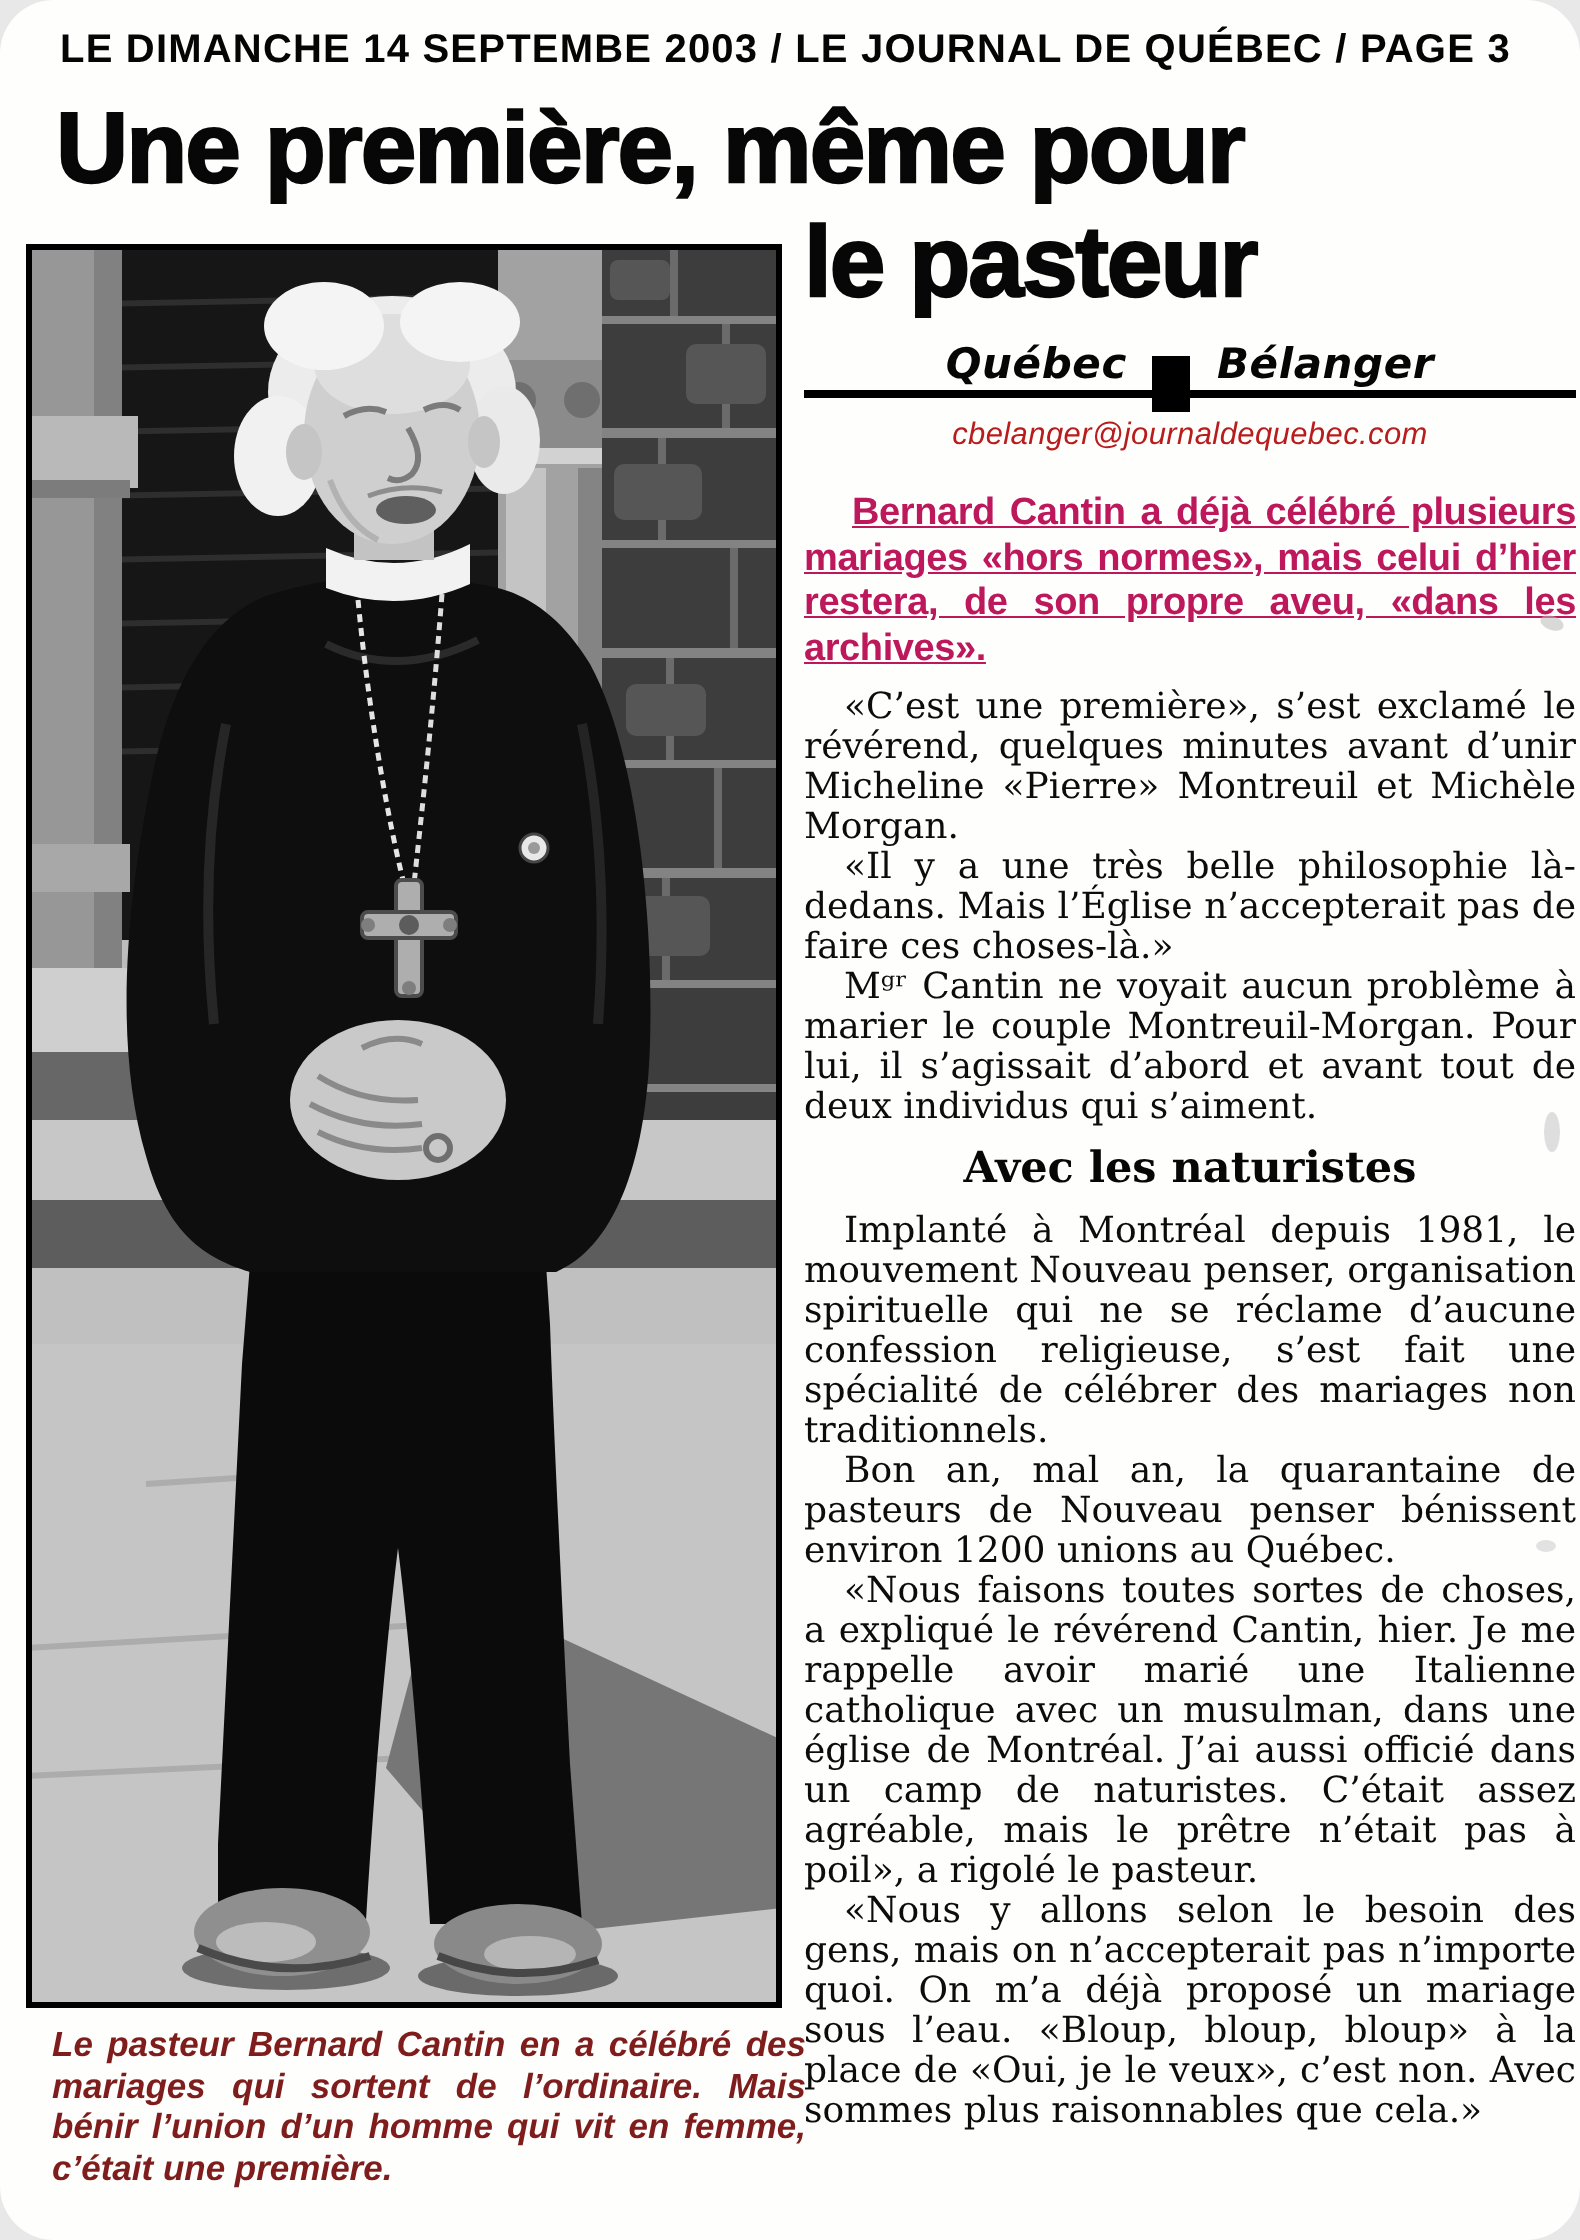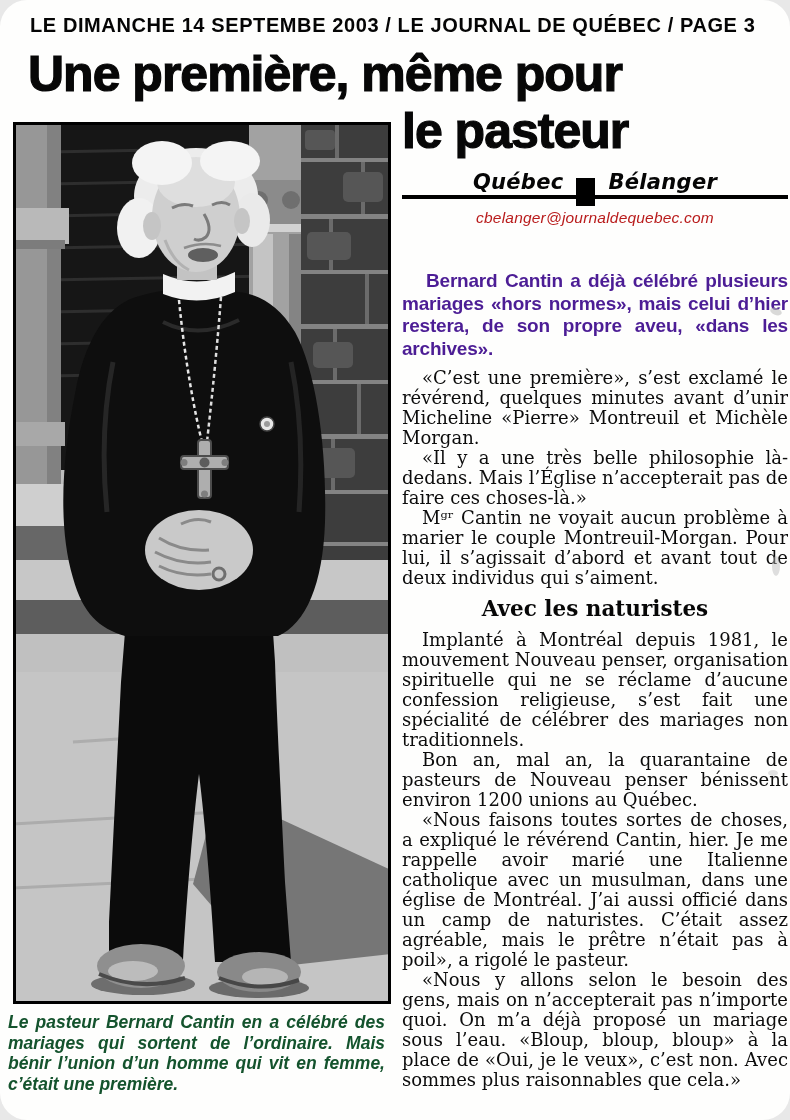--- a/index.html
+++ b/index.html
@@ -17,23 +17,23 @@
   .headline1{
     position:absolute;top:48px;left:28px;width:750px;margin:0;
     font:700 50px/1.05 "Liberation Sans",sans-serif;
     letter-spacing:-1px;color:#070707;
     -webkit-text-stroke:1.2px #070707;
   }
   
   .photo-fig{position:absolute;top:122px;left:13px;width:378px;height:882px;margin:0;}
   .photo-fig svg{display:block;width:378px;height:882px;}
   .caption{
-    position:absolute;top:1012px;left:8px;width:377px;margin:0;
+    position:absolute;top:1012px;left:26px;width:377px;margin:0;
     font:italic 700 17.5px/20.5px "Liberation Sans",sans-serif;
-    text-align:justify;color:#14532d;
+    text-align:justify;color:#7f1d1d;
   }
   
   .rightcol{position:absolute;top:106px;left:402px;width:386px;height:1010px;overflow:hidden;}
   .headline2{
     margin:0 0 16px 0;
     font:700 50px/1 "Liberation Sans",sans-serif;
     letter-spacing:-1px;color:#070707;
     -webkit-text-stroke:1.2px #070707;
   }
   .byline{
@@ -44,23 +44,23 @@
     font:italic 700 21px/1 "DejaVu Sans",sans-serif;color:#060606;
     letter-spacing:.3px;
   }
   .byline-square{width:19px;height:28px;background:#000;margin-bottom:-13px;}
   .email{
     margin:9px 0 0 0;text-align:center;
     font:italic 400 15.5px/1.3 "Liberation Sans",sans-serif;color:#b91c1c;
     letter-spacing:.2px;
   }
   .lead{
-    margin:42px 0 0 0;
+    margin:18px 0 0 0;
     font:700 19px/22.5px "Liberation Sans",sans-serif;
-    text-align:justify;text-indent:24px;letter-spacing:-.2px;color:#4c1d95;
+    text-align:justify;text-indent:24px;letter-spacing:-.2px;color:#be185d;text-decoration:underline;
   }
   .section{margin-top:8px;}
   .body-p{
     margin:0;font:400 18px/20px "DejaVu Serif",serif;
     text-align:justify;text-indent:20px;color:#0c0c0c;
     hyphens:auto;-webkit-hyphens:auto;
   }
   .subhead{
     margin:9px 0 5px 0;text-align:center;
     font:700 21.5px/1.15 "DejaVu Serif",serif;color:#070707;

